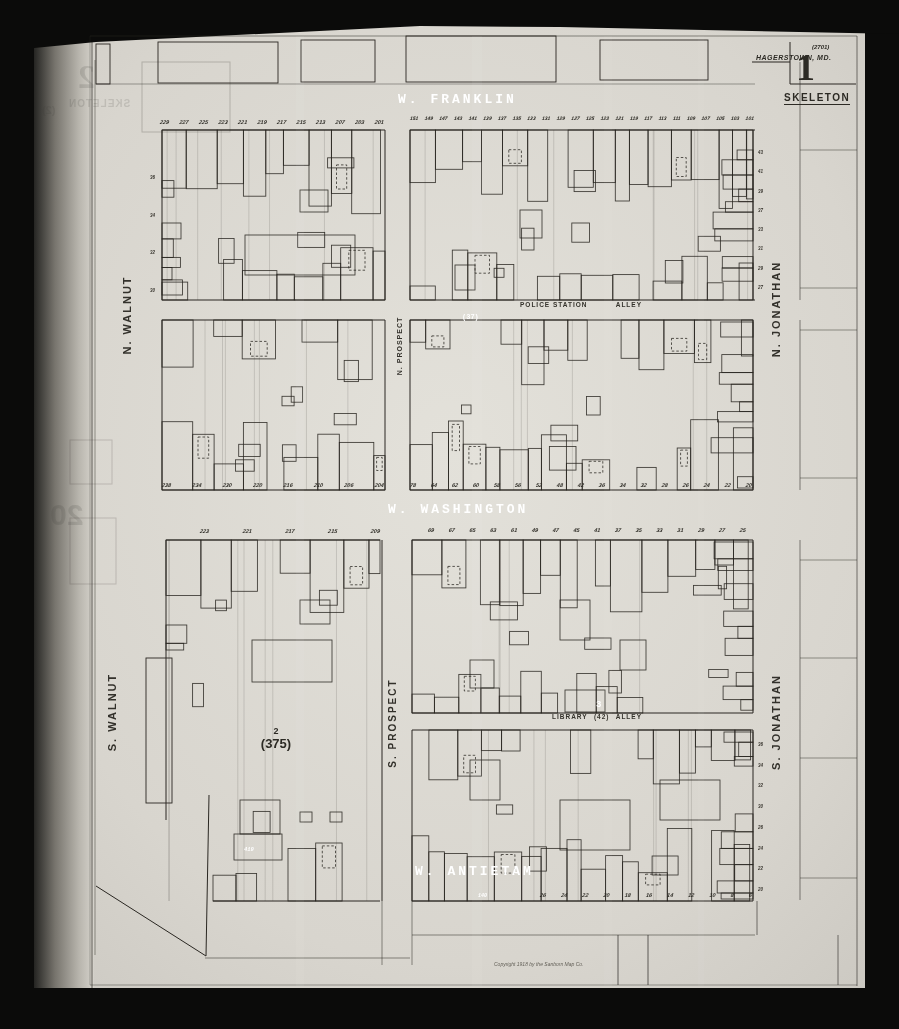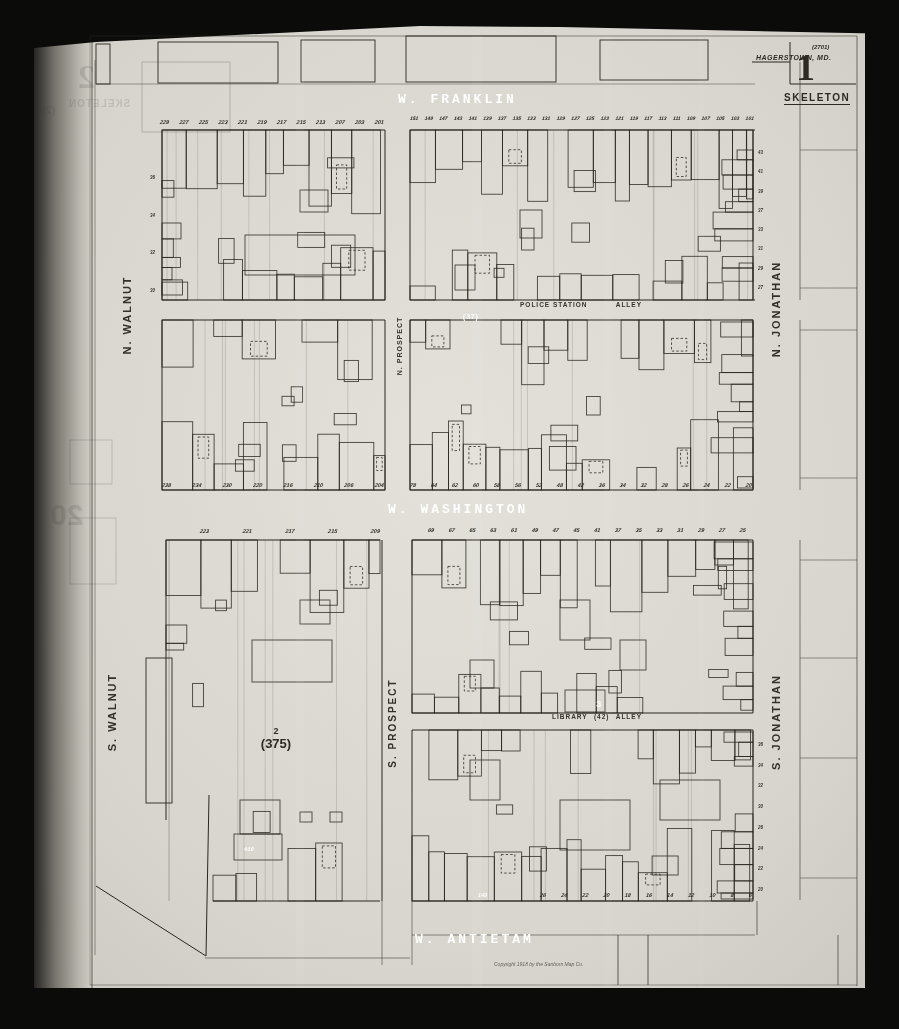--- a/index.html
+++ b/index.html
@@ -465,21 +465,21 @@
     <span class="ghost" style="left:42px;top:104px;font-size:11px;">(2)</span>
     <span class="ghost" style="left:50px;top:498px;font-size:30px;">20</span>
 
     <span class="corner tiny" style="left:812px;top:44px;font-style:italic;">(2701)</span>
     <span class="corner" style="left:756px;top:54px;font-size:7px;font-weight:bold;font-style:italic;letter-spacing:.5px;">HAGERSTOWN, MD.</span>
     <span class="corner" id="sheetnum" style="left:796px;top:48px;">1</span>
     <span class="corner" id="skeleton" style="left:784px;top:92px;">SKELETON</span>
 
     <span class="lab street" style="left:398px;top:92px;">W. FRANKLIN</span>
     <span class="lab street" style="left:388px;top:502px;">W. WASHINGTON</span>
-    <span class="lab street" style="left:415px;top:932px;">W. ANTIETAM</span>
+    <span class="lab street" style="left:415px;top:864px;">W. ANTIETAM</span>
 
     <span class="vlab" style="left:127px;top:315px;font-size:11px;">N. WALNUT</span>
     <span class="vlab" style="left:112px;top:712px;font-size:11px;">S. WALNUT</span>
     <span class="vlab" style="left:399px;top:346px;font-size:7px;letter-spacing:1px;">N. PROSPECT</span>
     <span class="vlab" style="left:392px;top:723px;font-size:10px;">S. PROSPECT</span>
     <span class="vlab" style="left:776px;top:309px;font-size:11px;">N. JONATHAN</span>
     <span class="vlab" style="left:776px;top:722px;font-size:11px;">S. JONATHAN</span>
 
     <div class="alleyrow" style="left:520px;top:301px;width:122px;">
       <span>POLICE STATION</span>

